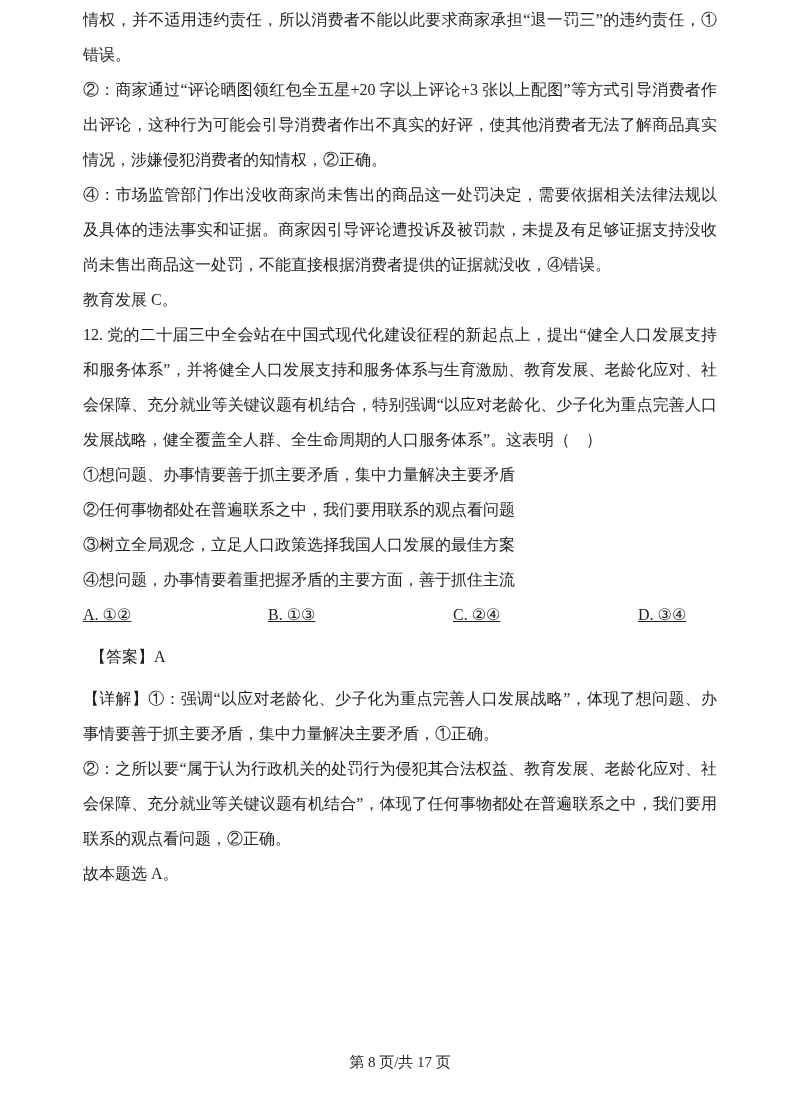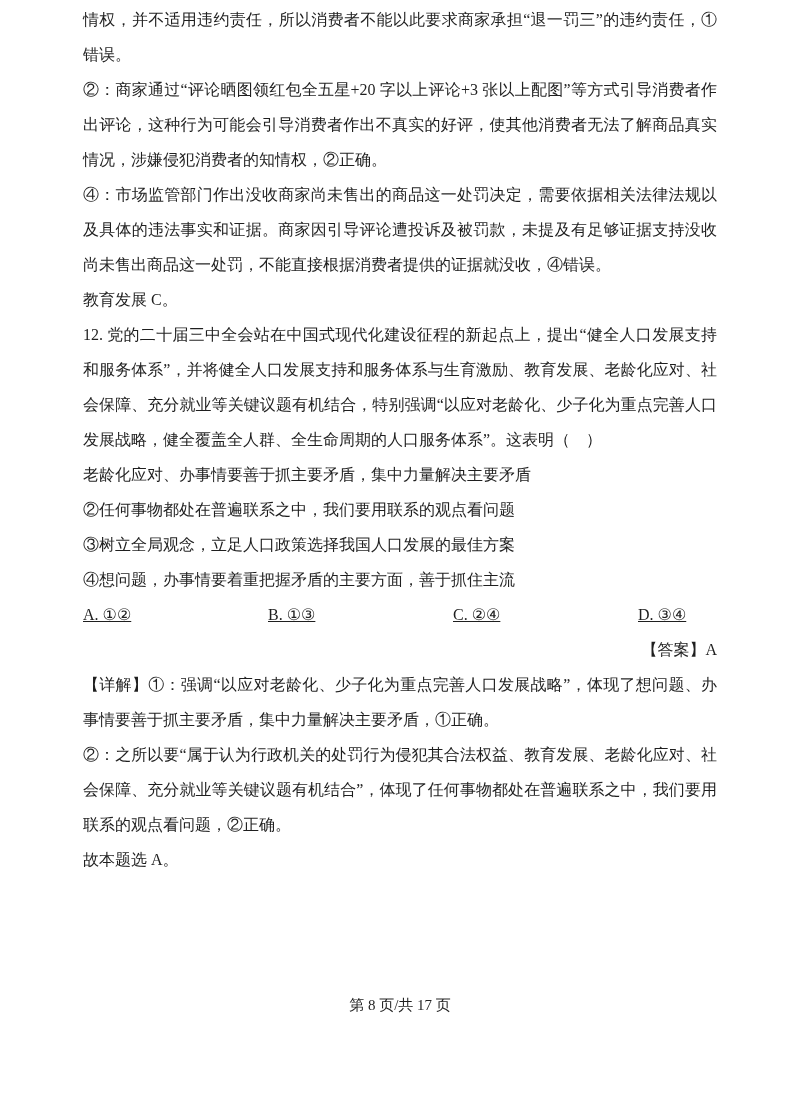--- a/index.html
+++ b/index.html
@@ -32,48 +32,47 @@
   .options-row {
     display: flex;
     line-height: 35px;
   }
   .option {
     width: 185px;
     flex: 0 0 185px;
     text-decoration: underline;
   }
   .answer-line, .analysis-line {
-    margin: 0;
+    margin: 7px;
     line-height: 35px;
-    text-align: right;
   }
   .page-footer {
     position: absolute;
     left: 0;
-    top: 990px;
+    top: 1047px;
     width: 100%;
     text-align: center;
     font-size: 15px;
     line-height: 30px;
     color: #1f1f1f;
   }
 </style>
 </head>
 <body>
 
 <div class="page">
   <div class="content">
 
     <p class="para">情权，并不适用违约责任，所以消费者不能以此要求商家承担“退一罚三”的违约责任，①错误。</p>
     <p class="para">②：商家通过“评论晒图领红包全五星+20 字以上评论+3 张以上配图”等方式引导消费者作出评论，这种行为可能会引导消费者作出不真实的好评，使其他消费者无法了解商品真实情况，涉嫌侵犯消费者的知情权，②正确。</p>
     <p class="para">④：市场监管部门作出没收商家尚未售出的商品这一处罚决定，需要依据相关法律法规以及具体的违法事实和证据。商家因引导评论遭投诉及被罚款，未提及有足够证据支持没收尚未售出商品这一处罚，不能直接根据消费者提供的证据就没收，④错误。</p>
     <p class="para">教育发展 C。</p>
 
     <p class="para">12. 党的二十届三中全会站在中国式现代化建设征程的新起点上，提出“健全人口发展支持和服务体系”，并将健全人口发展支持和服务体系与生育激励、教育发展、老龄化应对、社会保障、充分就业等关键议题有机结合，特别强调“以应对老龄化、少子化为重点完善人口发展战略，健全覆盖全人群、全生命周期的人口服务体系”。这表明（　）</p>
-    <p class="para">老龄化应对、办事情要善于抓主要矛盾，集中力量解决主要矛盾</p>
+    <p class="para">①想问题、办事情要善于抓主要矛盾，集中力量解决主要矛盾</p>
     <p class="para">②任何事物都处在普遍联系之中，我们要用联系的观点看问题</p>
     <p class="para">③树立全局观念，立足人口政策选择我国人口发展的最佳方案</p>
     <p class="para">④想问题，办事情要着重把握矛盾的主要方面，善于抓住主流</p>
 
     <div class="options-row">
       <span class="option">A. ①②</span>
       <span class="option">B. ①③</span>
       <span class="option">C. ②④</span>
       <span class="option">D. ③④</span>
     </div>

